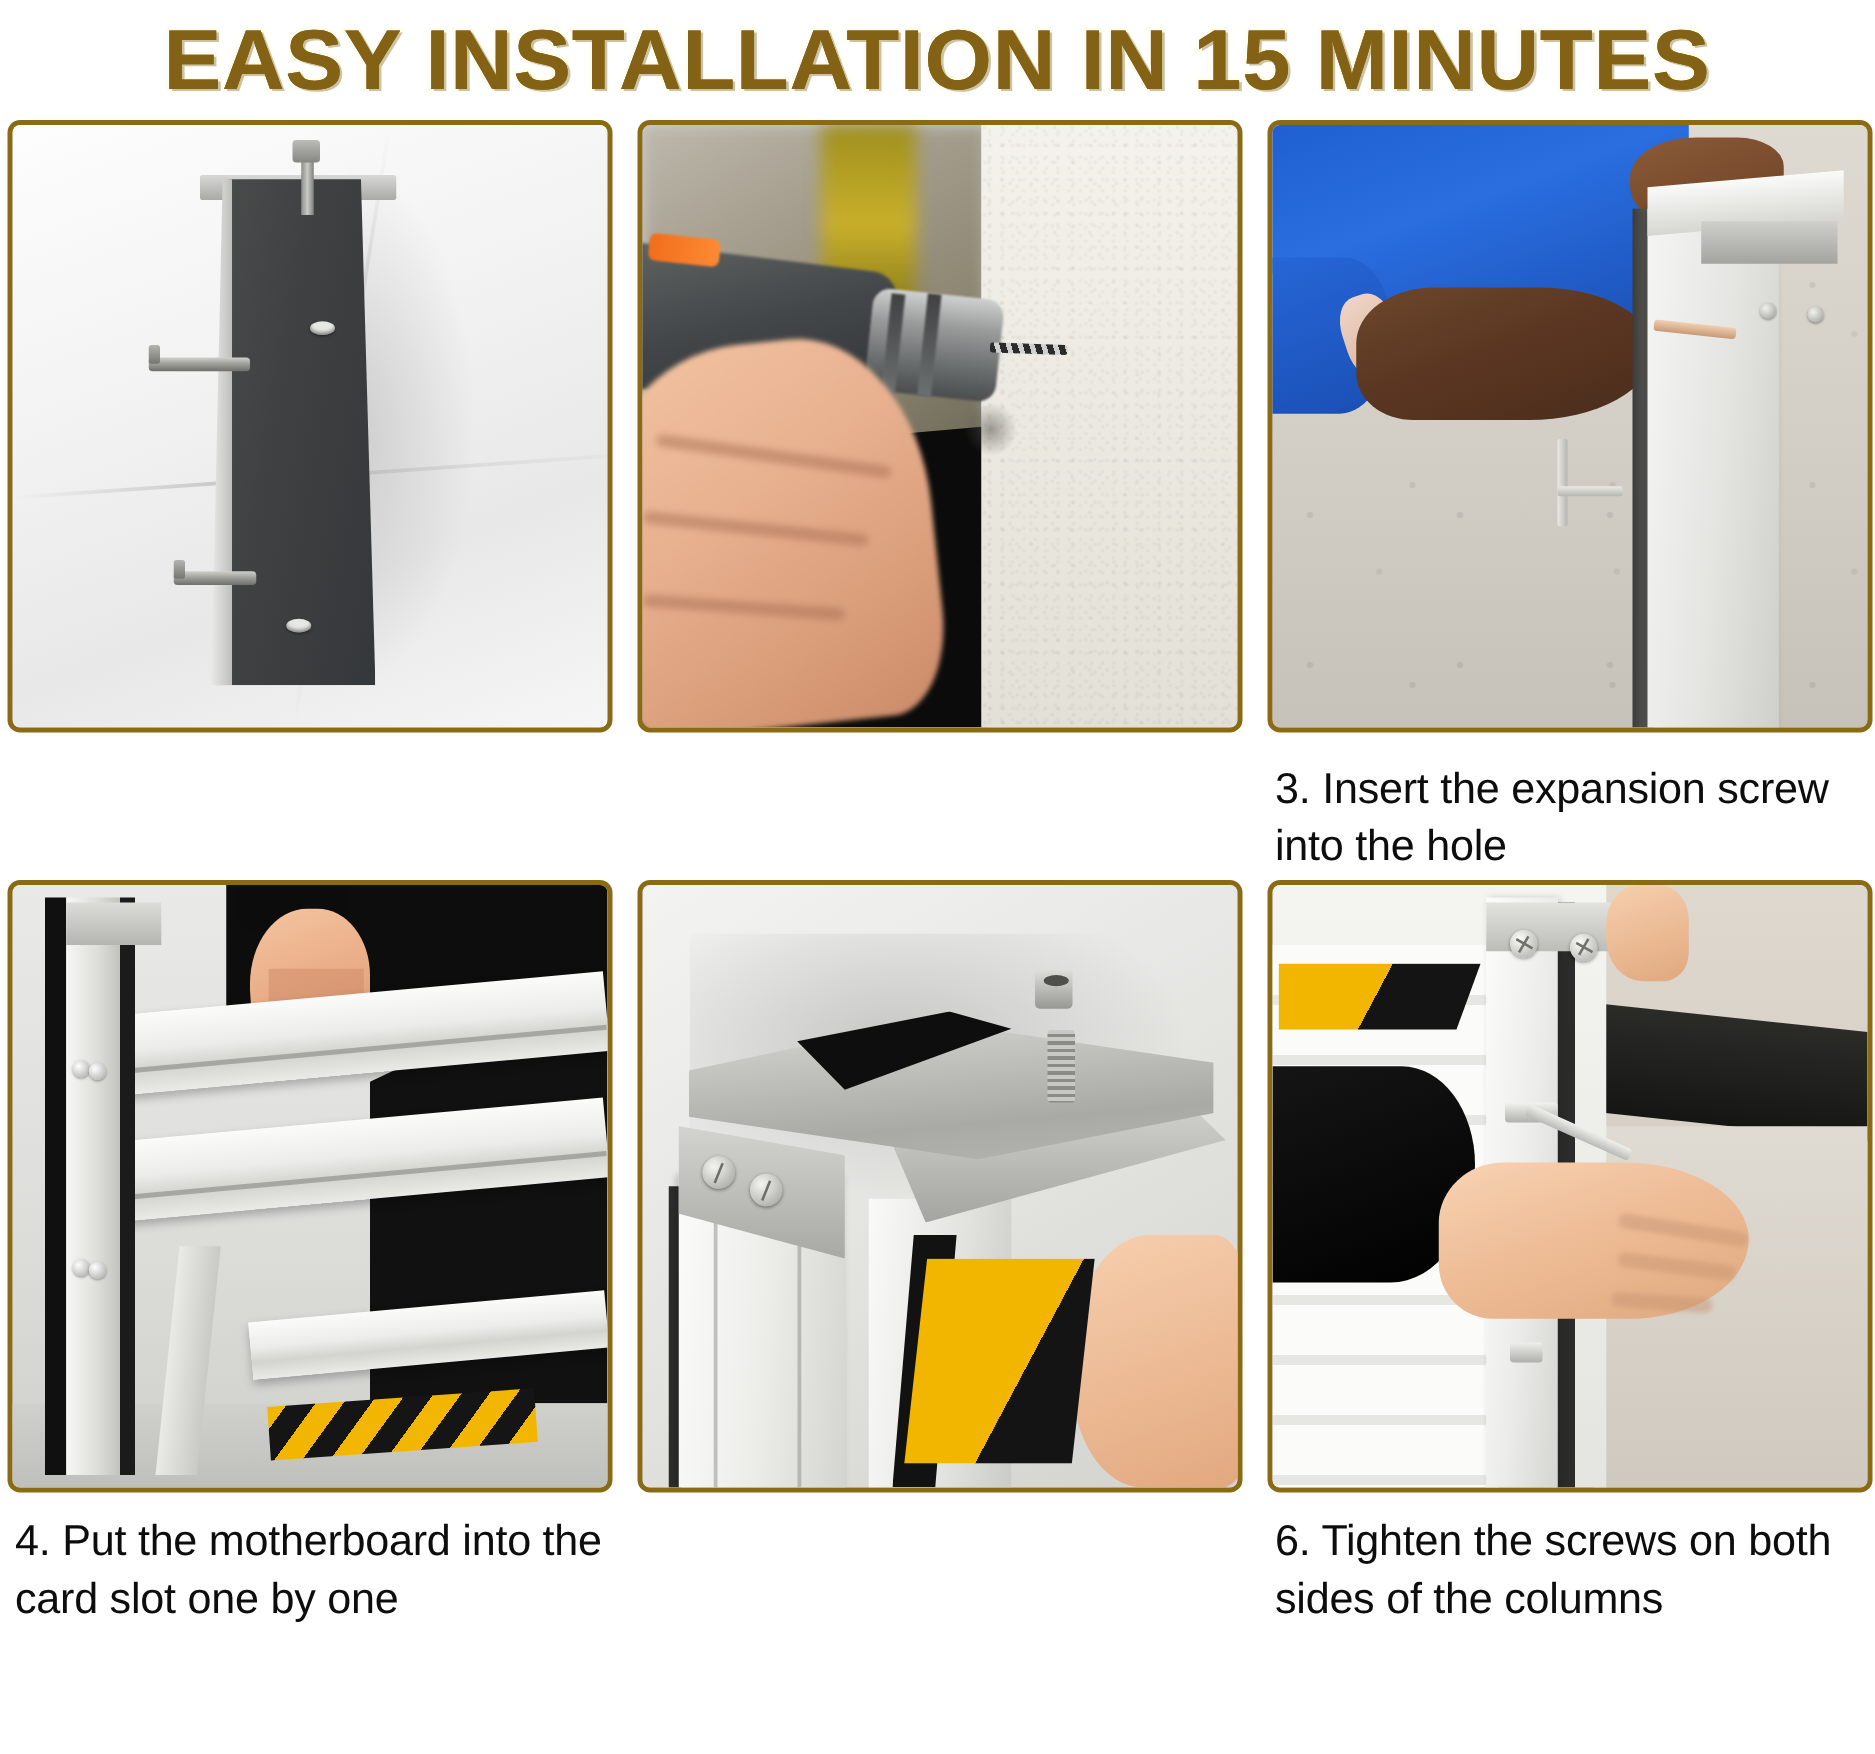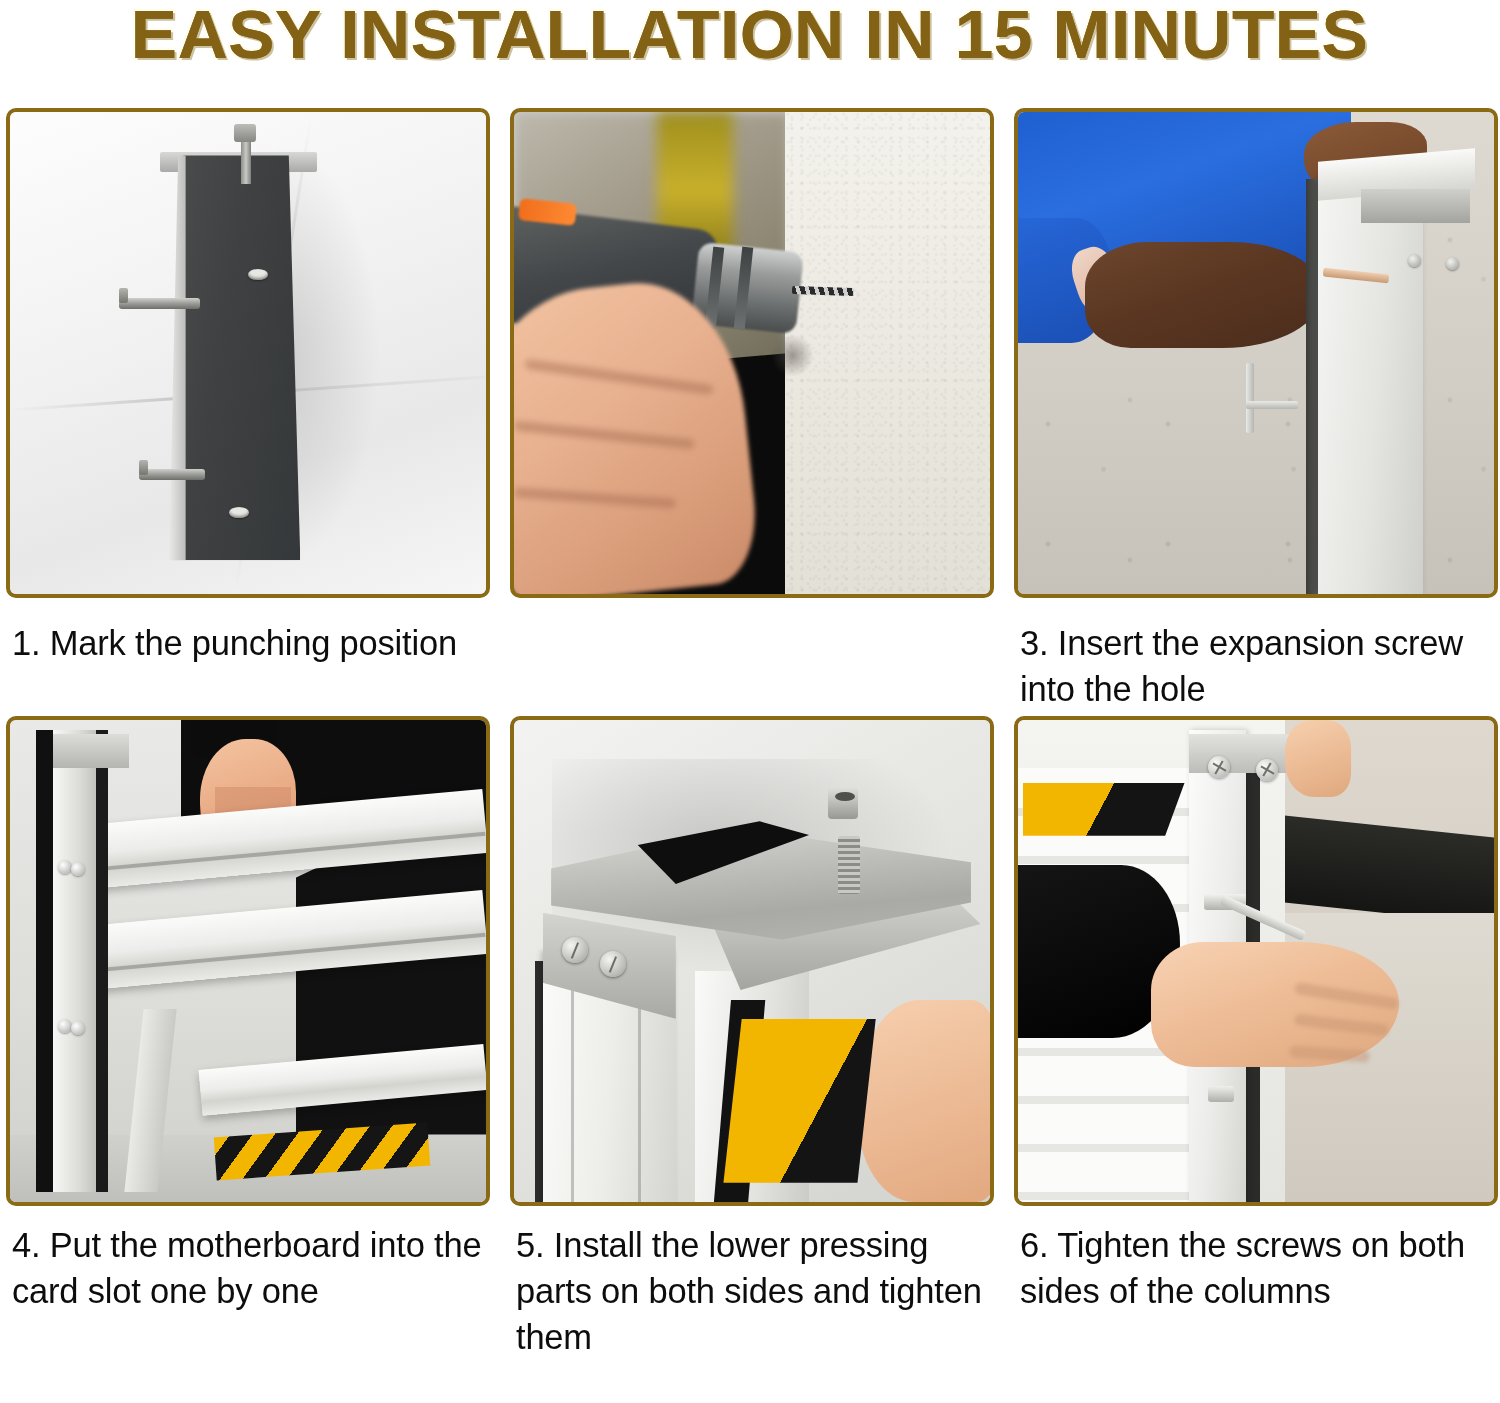--- a/index.html
+++ b/index.html
@@ -11,22 +11,23 @@
   body {
     width: 1500px;
     height: 1403px;
     font-family: "Liberation Sans", sans-serif;
     overflow: hidden;
     position: relative;
   }
 
   
   .title-bar {
-    height: 108px;
+    height: 96px;
     display: flex;
+    align-items: center;
     justify-content: center;
     background: #ffffff;
   }
   .title-text {
     font-family: "Liberation Sans", sans-serif;
     font-weight: 700;
     font-size: 68px;
     line-height: 1;
     letter-spacing: 0.5px;
     transform: scaleX(1.02);
@@ -366,21 +367,20 @@
         <div class="p1-bolt-top"></div>
         <div class="p1-bolt-head"></div>
         <div class="p1-hole a"></div>
         <div class="p1-hole b"></div>
         <div class="p1-pin a"></div>
         <div class="p1-pin-cap a"></div>
         <div class="p1-pin b"></div>
         <div class="p1-pin-cap b"></div>
       </div>
     </div>
-    <div class="caption">1. Mark the punching position</div>
   </div>
 
   <div class="cell">
     <div class="photo-frame">
       <div class="photo">
         <div class="p2-bgtop"></div>
         <div class="p2-bottle"></div>
         <div class="p2-bgbot"></div>
         <div class="p2-wall"></div>
         <div class="p2-drill-body"></div>
@@ -468,21 +468,20 @@
         <div class="p5-bracket-front"></div>
         <div class="p5-bracket-top"></div>
         <div class="p5-slot"></div>
         <div class="p5-bscrew a"></div>
         <div class="p5-bscrew b"></div>
         <div class="p5-bolt-th"></div>
         <div class="p5-bolt-head"></div>
         <div class="p5-bolt-hole"></div>
       </div>
     </div>
-    <div class="caption">5. Install the lower pressing parts on both sides and tighten them</div>
   </div>
 
   <div class="cell row2">
     <div class="photo-frame">
       <div class="photo">
         <div class="p6-wall"></div>
         <div class="p6-skirt"></div>
         <div class="p6-floorshine"></div>
         <div class="p6-left-bg"></div>
         <div class="p6-rack"></div>

